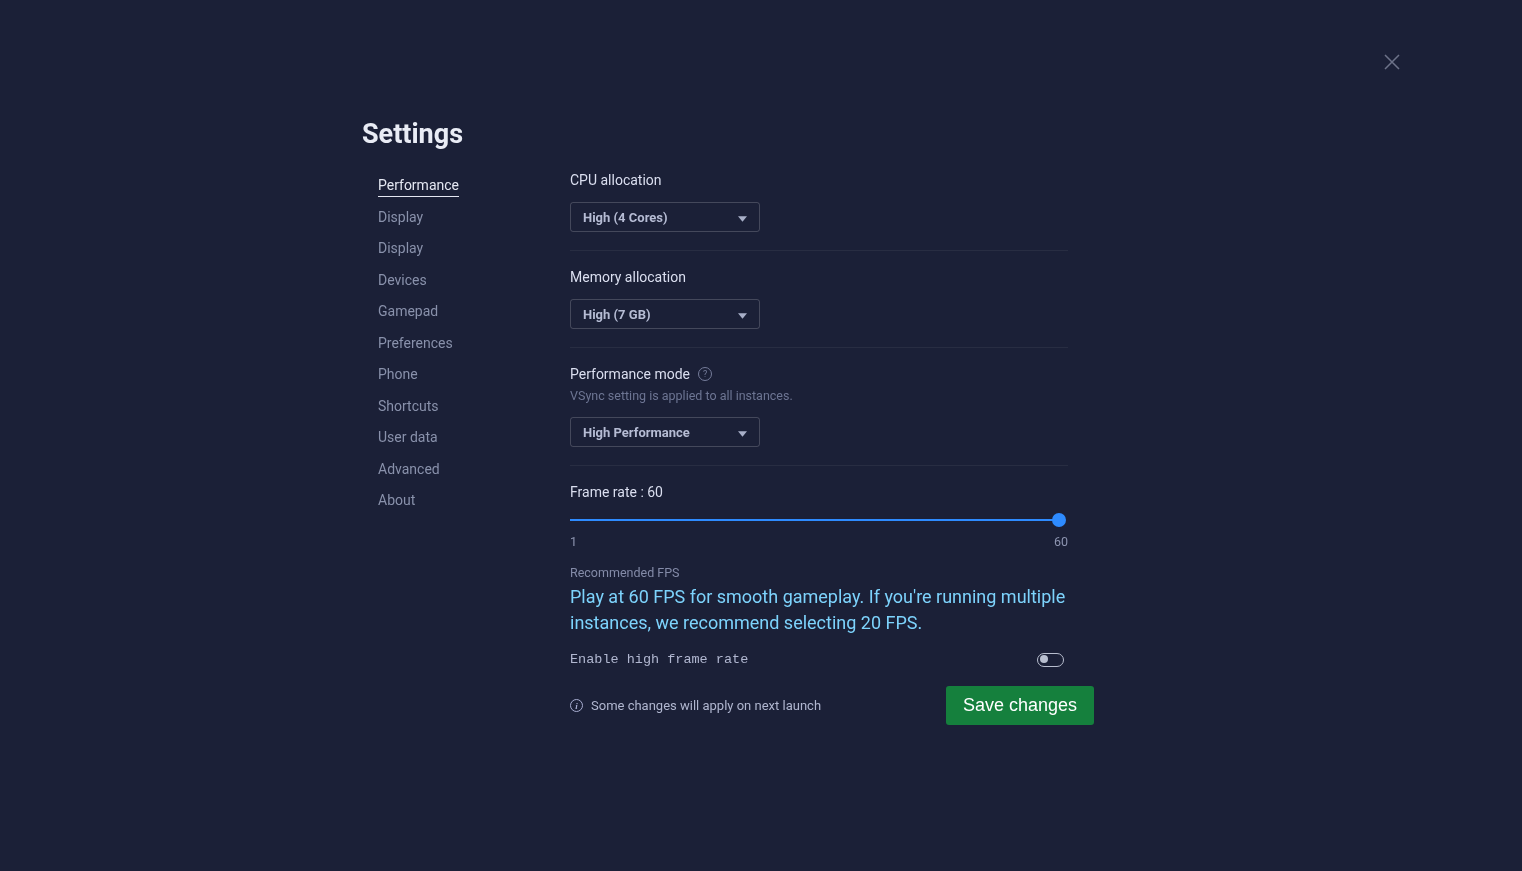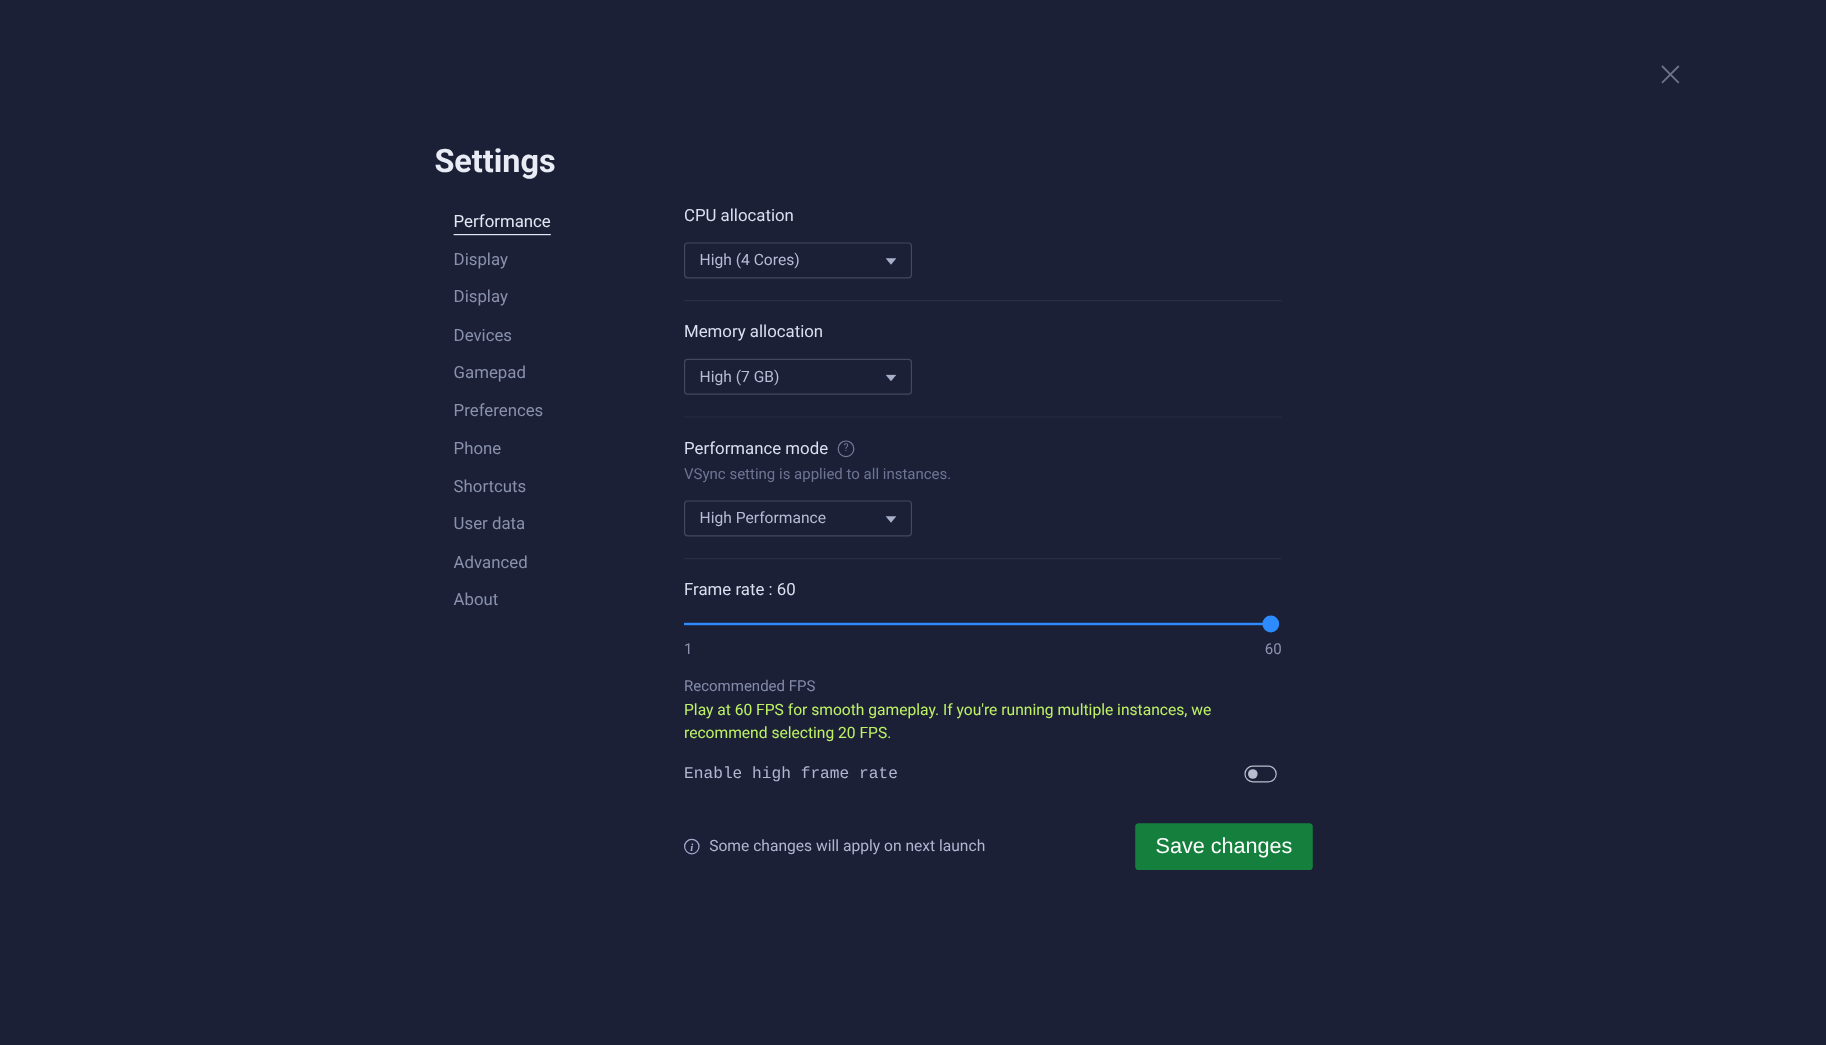--- a/index.html
+++ b/index.html
@@ -103,20 +103,21 @@
     background: transparent;
     border: 1px solid rgba(255,255,255,0.18);
     border-radius: 3px;
     display: flex;
     align-items: center;
     justify-content: space-between;
     padding: 0 12px;
     cursor: pointer;
     font-size: 13px;
     color: #b6bcd4;
+    font-weight: bold;
   }
   .select-caret svg {
     width: 9px;
     height: 6px;
     fill: #a8afc8;
   }
   .slider-section {
     padding-bottom: 12px;
   }
   .slider-label {
@@ -153,22 +154,22 @@
     font-size: 12.5px;
     color: #8d94b0;
     margin-bottom: 16px;
   }
   .recommended-title {
     font-size: 12.5px;
     color: #848ba8;
     margin-bottom: 4px;
   }
   .recommended-desc {
-    font-size: 13px;
-    color: #bef264;
+    font-size: 18px;
+    color: #7dd3fc;
     line-height: 1.45;
     margin-bottom: 16px;
   }
   .toggle-row {
     display: flex;
     align-items: center;
     justify-content: space-between;
     margin-bottom: 13px;
     width: 494px;
   }

